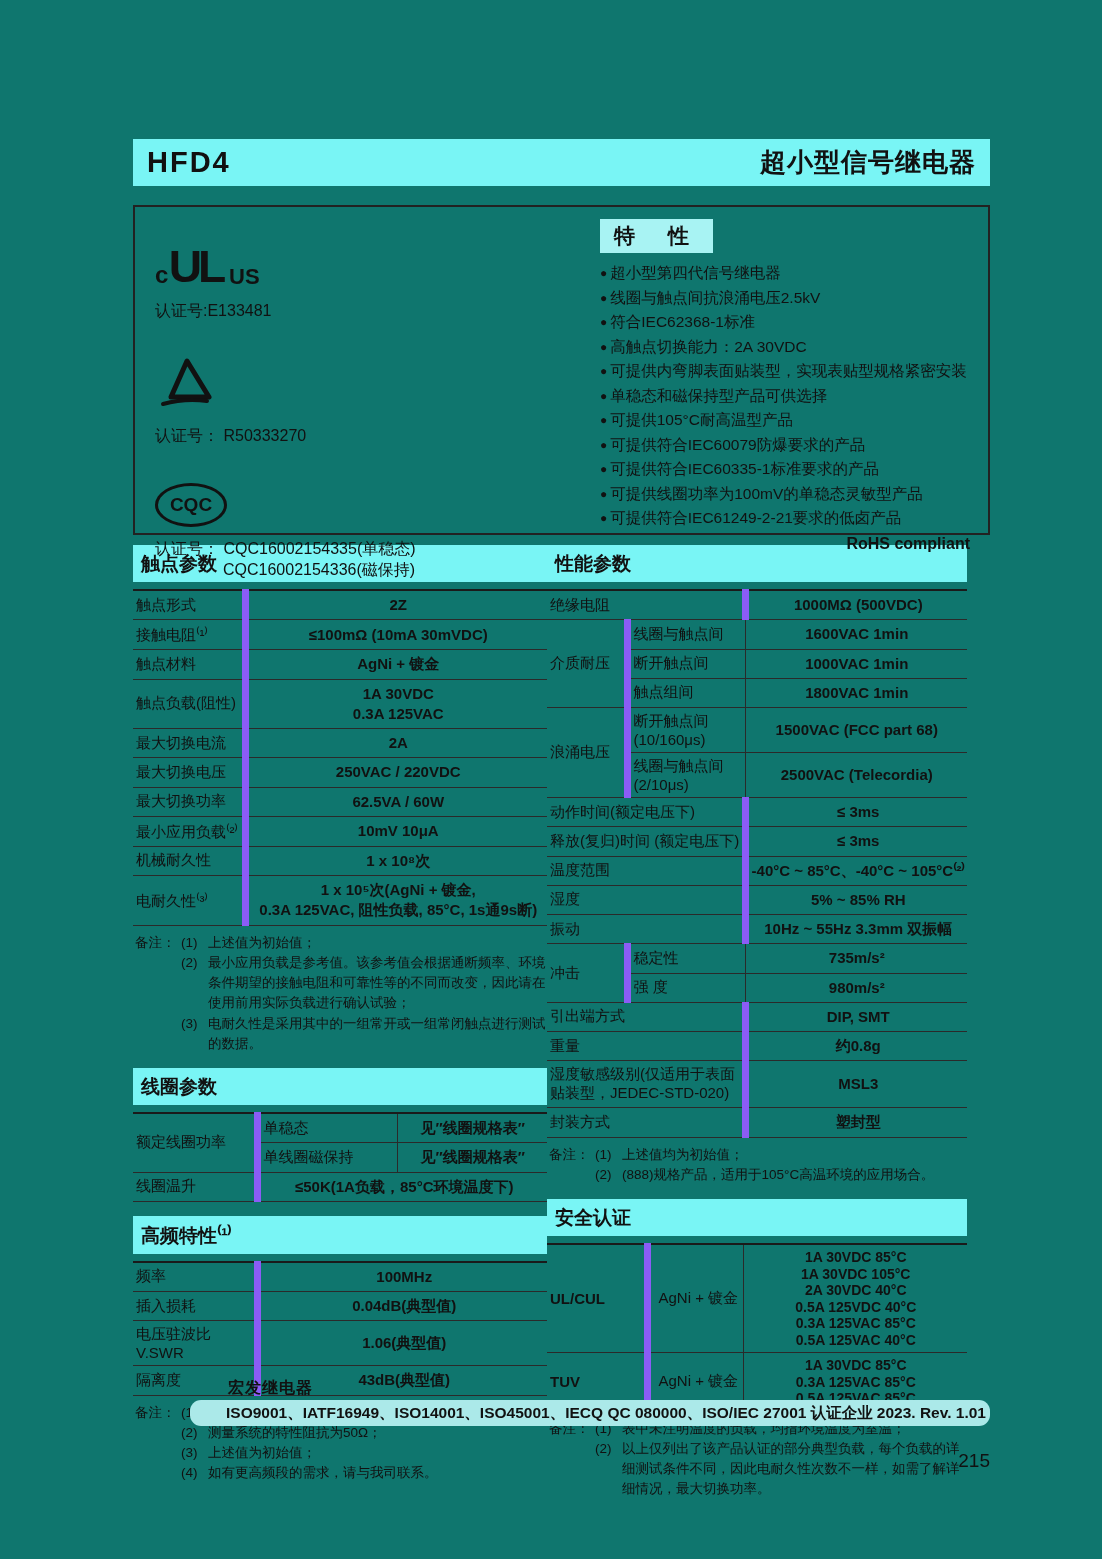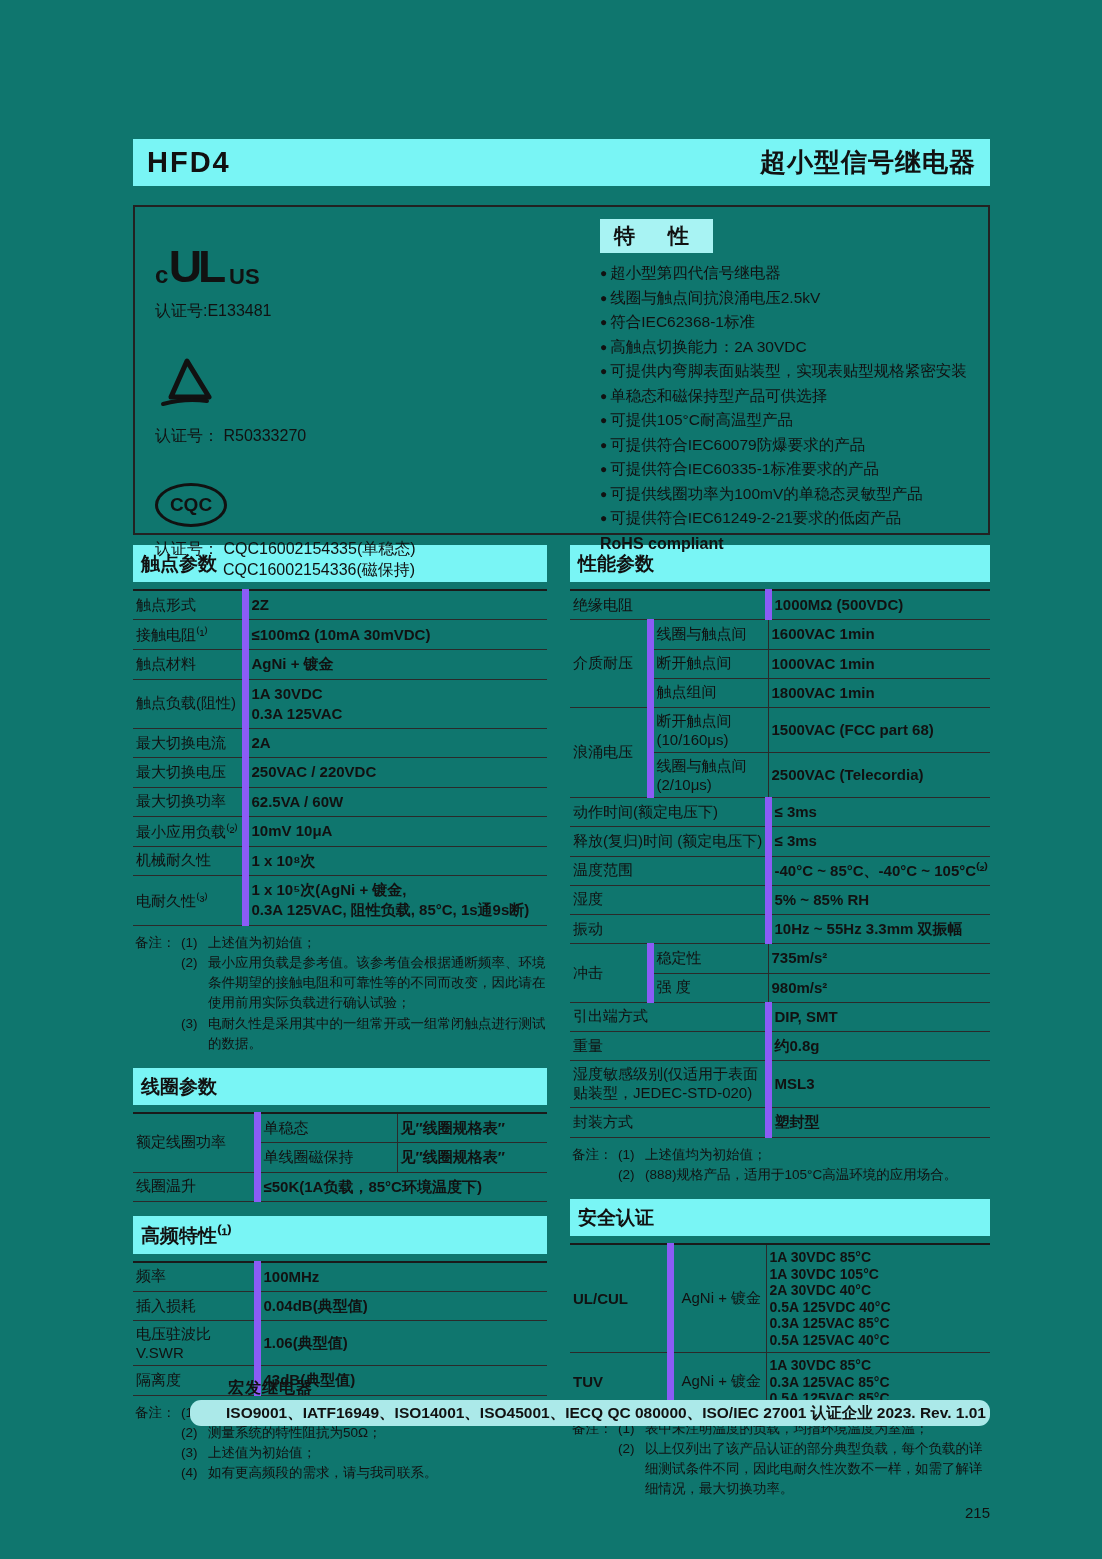--- a/index.html
+++ b/index.html
@@ -38,42 +38,42 @@
   .cqc-second{margin-left:68px;}
 
   .feat-col{flex:1;padding-top:2px;}
   .feat-title{
     display:inline-block;background:#a8f3f3;font-size:21px;font-weight:bold;
     padding:3px 18px 3px 14px;margin-bottom:6px;letter-spacing:6px;
   }
   .feat-list{list-style:none;margin:2px 0 0 0;padding:0;}
   .feat-list li{font-size:15.5px;line-height:24.5px;white-space:nowrap;}
   .feat-list li::before{content:"●";font-size:12px;margin-right:3px;vertical-align:1px;}
-  .rohs{font-size:16px;font-weight:bold;margin-top:4px;padding-right:2px;}
-
-  
-  .cols{display:flex;gap:23px;margin-top:10px;align-items:flex-start;}
+  .rohs{font-size:16px;font-weight:bold;text-align:right;margin-top:4px;padding-right:2px;}
+
+  
+  .cols{display:flex;margin-top:10px;align-items:flex-start;}
   .col-left{width:414px;flex:none;}
   .col-right{width:420px;flex:none;}
 
   .sec-title{
     background:#79f5f5;font-size:19px;font-weight:bold;
     padding:6px 10px 5px 8px;margin-bottom:7px;
   }
   .sec-title.mt{margin-top:14px;}
 
   
   table.spec{width:100%;border-collapse:collapse;border-top:2.5px solid #1a1a1a;table-layout:fixed;}
   table.spec td{
     border-bottom:1px solid #2a2a2a;font-size:15px;padding:4px 2px 4px 3px;
     vertical-align:middle;word-wrap:break-word;
   }
   td.lbl{border-right:7px solid #8b5cf6;}
   td.sub{border-right:1px solid #2a2a2a;white-space:pre-line;}
-  td.val{text-align:left;font-weight:bold;white-space:pre-line;padding-right:3px;line-height:1.35;}
+  td.val{text-align:center;font-weight:bold;white-space:pre-line;padding-right:3px;line-height:1.35;}
   table.safety td.val{font-size:14px;line-height:1.18;}
   table.safety td.lbl{font-weight:bold;margin-left:36px;}
   table.safety td.mat{border-right:1px solid #2a2a2a;text-align:left;padding-left:8px;}
 
   
   .notes{display:flex;margin:7px 0 4px 2px;font-size:13.5px;line-height:1.5;}
   .notes-label{flex:none;width:46px;}
   .notes-items{flex:1;}
   .note-row{display:flex;}
   .note-num{flex:none;width:27px;}
@@ -81,21 +81,21 @@
 
   
   .footer-company{position:absolute;left:228px;top:1378px;font-size:16px;letter-spacing:1px;font-weight:bold;}
   .footer-bar{
     position:absolute;left:190px;top:1400px;width:800px;height:26px;background:#abe9e9;
     display:flex;align-items:center;justify-content:space-between;
     padding:0 4px 0 36px;box-sizing:border-box;border-radius:11px;
   }
   .footer-iso{font-size:15.5px;font-weight:bold;}
   .footer-rev{font-size:15.5px;font-weight:bold;}
-  .page-num{position:absolute;left:938px;top:1504px;width:52px;text-align:right;font-size:15px;}
+  .page-num{position:absolute;left:938px;top:1450px;width:52px;text-align:right;font-size:19px;}
 </style>
 </head>
 <body>
 
 <div class="page">
   <div class="content">
 
     <div class="header-bar">
       <span class="model">HFD4</span>
       <span class="prod-title">超小型信号继电器</span>

